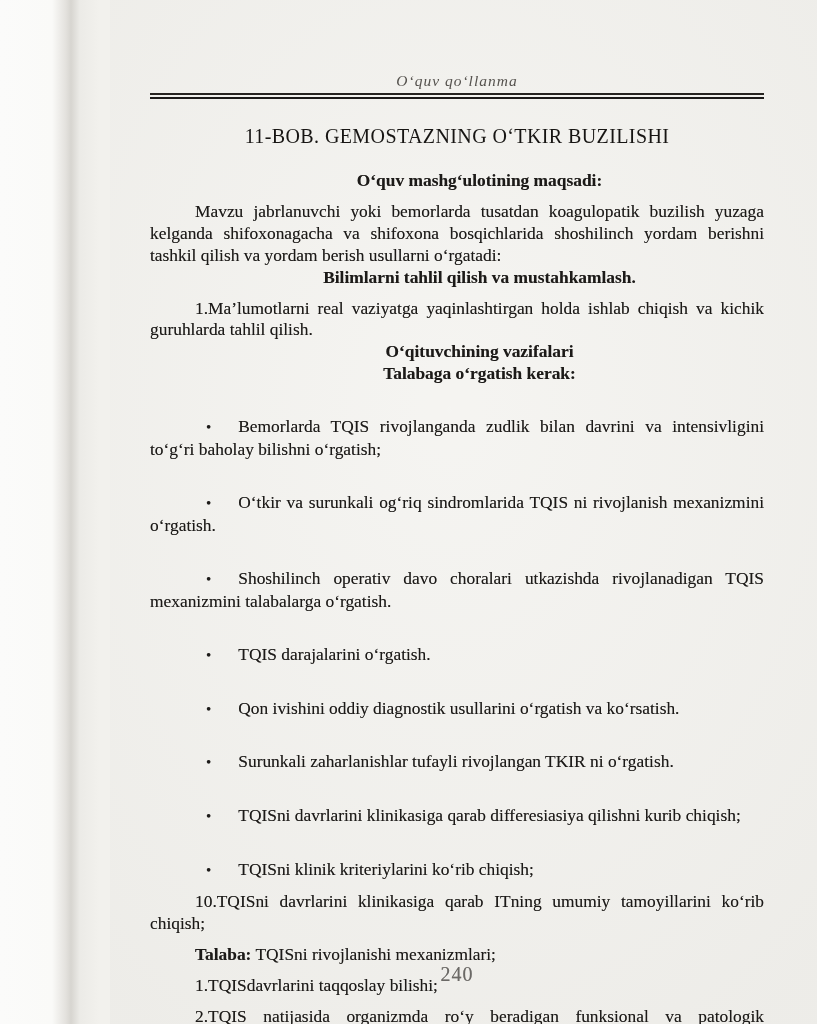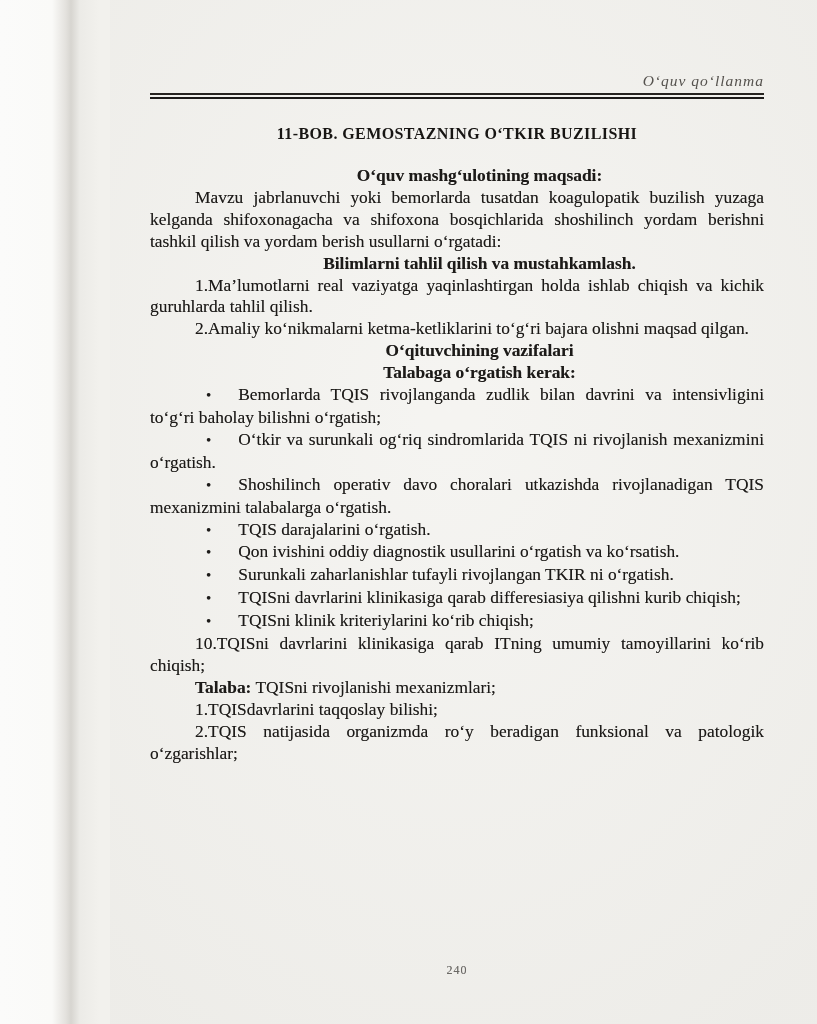--- a/index.html
+++ b/index.html
@@ -30,74 +30,76 @@
       #ecebe7 80px, #f2f1ed 100px);
     pointer-events: none;
   }
   .text-column {
     position: absolute;
     left: 150px;
     width: 614px;
     top: 72px;
   }
   .running-header {
-    text-align: right;
+    text-align: center;
   }
   .running-header-text {
     font-style: italic;
     font-size: 15.5px;
     letter-spacing: 1px;
     color: #55524e;
   }
   .header-rule {
     margin-top: 3px;
     height: 2px;
     border-top: 2px solid #262320;
     border-bottom: 2px solid #1b1918;
   }
   .chapter-title {
     margin: 26px 0 22px 0;
     text-align: center;
-    font-size: 16px;
-    font-weight: bold;
+    font-size: 20px;
+    font-weight: normal;
     letter-spacing: 0.4px;
     color: #171513;
   }
   .doc-body p {
     margin: 0;
     font-size: 17.4px;
     line-height: 21.9px;
     text-align: justify;
     text-shadow: 0 0 0.5px rgba(20,18,16,0.45);
   }
   .doc-body p.heading {
     font-weight: bold;
     text-align: center;
     text-indent: 45px;
   }
   .doc-body p.paragraph,
   .doc-body p.lead-paragraph {
     text-indent: 45px;
+    margin-top: 9px;
   }
   .doc-body p.bullet {
     text-indent: 0;
+    margin-top: 31px;
   }
   .bullet-glyph {
     display: inline-block;
     margin-left: 56px;
     margin-right: 27px;
     font-size: 15px;
   }
   .page-number {
     position: absolute;
     top: 963px;
     left: 150px;
     width: 614px;
     text-align: center;
-    font-size: 12px;
+    font-size: 20px;
     letter-spacing: 1px;
     color: #6b6966;
     text-shadow: 0 0 0.6px rgba(90,88,85,0.5);
   }
 </style>
 </head>
 <body>
 
 <div class="scan-page">
   <div class="gutter-shadow"></div>
@@ -108,21 +110,20 @@
       <div class="header-rule"></div>
     </div>
 
     <h1 class="chapter-title">11-BOB. GEMOSTAZNING O‘TKIR BUZILISHI</h1>
 
     <div class="doc-body" id="content">
         <p class="heading">O‘quv mashg‘ulotining maqsadi:</p>
         <p class="paragraph">Mavzu jabrlanuvchi yoki bemorlarda tusatdan koagulopatik buzilish yuzaga kelganda shifoxonagacha va shifoxona bosqichlarida shoshilinch yordam berishni tashkil qilish va yordam berish usullarni o‘rgatadi:</p>
         <p class="heading">Bilimlarni tahlil qilish va mustahkamlash.</p>
         <p class="paragraph">1.Ma’lumotlarni real vaziyatga yaqinlashtirgan holda ishlab chiqish va kichik guruhlarda tahlil qilish.</p>
-        <p class="paragraph">2.Amaliy ko‘nikmalarni ketma-ketliklarini to‘g‘ri bajara olishni maqsad qilgan.</p>
         <p class="heading">O‘qituvchining vazifalari</p>
         <p class="heading">Talabaga o‘rgatish kerak:</p>
         <p class="bullet"><span class="bullet-glyph">•</span><span>Bemorlarda TQIS rivojlanganda zudlik bilan davrini va intensivligini to‘g‘ri baholay bilishni o‘rgatish;</span></p>
         <p class="bullet"><span class="bullet-glyph">•</span><span>O‘tkir va surunkali og‘riq sindromlarida TQIS ni rivojlanish mexanizmini o‘rgatish.</span></p>
         <p class="bullet"><span class="bullet-glyph">•</span><span>Shoshilinch operativ davo choralari utkazishda rivojlanadigan TQIS mexanizmini talabalarga o‘rgatish.</span></p>
         <p class="bullet"><span class="bullet-glyph">•</span><span>TQIS darajalarini o‘rgatish.</span></p>
         <p class="bullet"><span class="bullet-glyph">•</span><span>Qon ivishini oddiy diagnostik usullarini o‘rgatish va ko‘rsatish.</span></p>
         <p class="bullet"><span class="bullet-glyph">•</span><span>Surunkali zaharlanishlar tufayli rivojlangan TKIR ni o‘rgatish.</span></p>
         <p class="bullet"><span class="bullet-glyph">•</span><span>TQISni davrlarini klinikasiga qarab differesiasiya qilishni kurib chiqish;</span></p>
         <p class="bullet"><span class="bullet-glyph">•</span><span>TQISni klinik kriteriylarini ko‘rib chiqish;</span></p>

